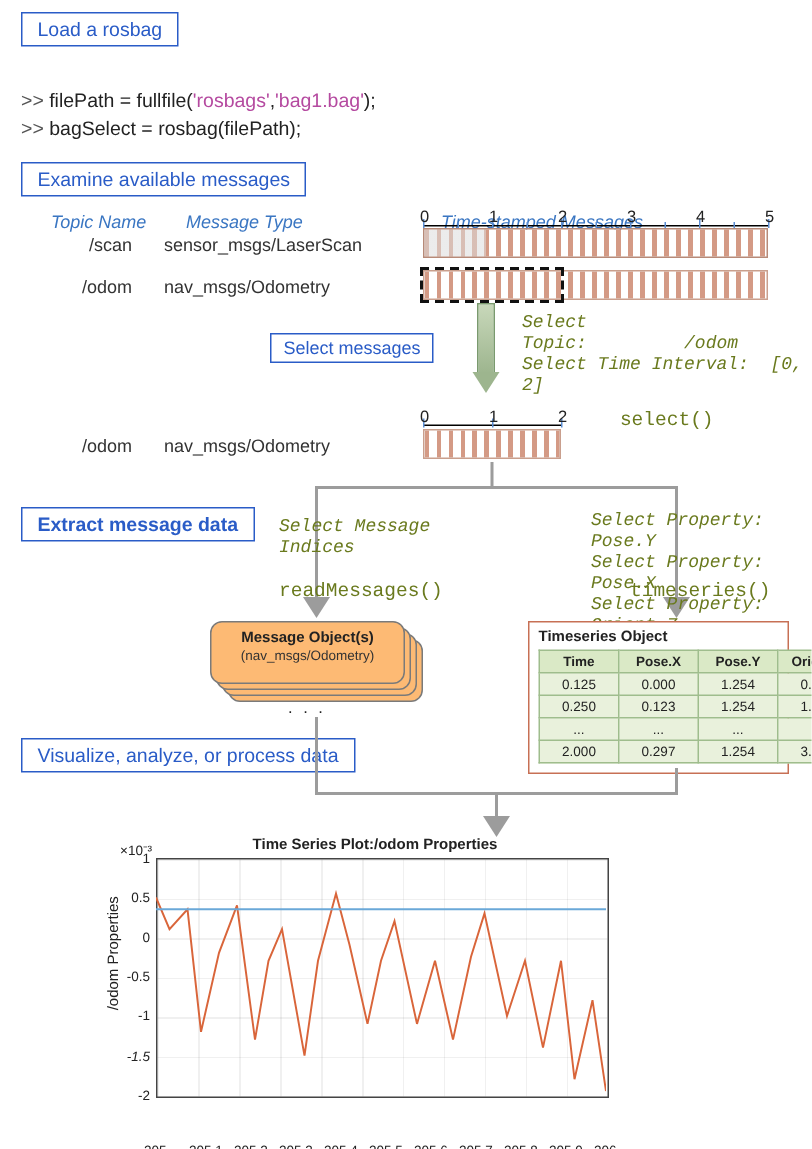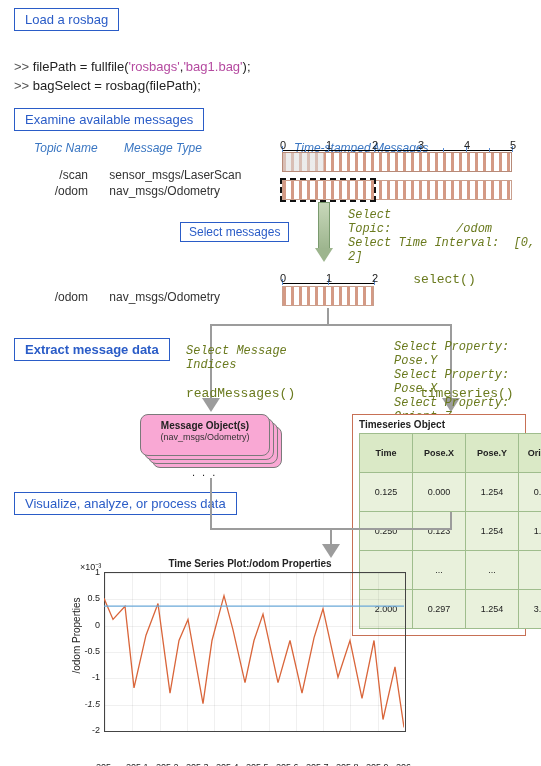--- a/index.html
+++ b/index.html
@@ -130,21 +130,21 @@
   
   .stack {
     position:absolute;
     width: 140px; height: 56px;
   }
   .stack .card {
     position:absolute;
     width: 128px; height: 40px;
     border: 1px solid #7a7a7a;
     border-radius: 8px;
-    background: #f9a8d4;
+    background: #fdba74;
   }
   .stack .card.n1 { left: 12px; top: 12px; }
   .stack .card.n2 { left: 8px;  top: 8px; }
   .stack .card.n3 { left: 4px;  top: 4px; }
   .stack .card.n4 { left: 0;    top: 0;   box-shadow: 0 0 0 0; }
   .stack .card .l1 { font-size: 10px; font-weight:700; text-align:center; margin-top:5px;}
   .stack .card .l2 { font-size: 9px; text-align:center; margin-top:1px; color:#333;}
   .stack .dots { position:absolute; left: 52px; top: 52px; font-size:11px; letter-spacing: 2px;}
 
   
@@ -156,21 +156,21 @@
     box-sizing: border-box;
   }
   .ts-title { font-size: 10px; font-weight: 700; margin-bottom: 3px; color:#222;}
   table.ts {
     border-collapse: collapse;
     font-size: 9px;
   }
   table.ts th, table.ts td {
     border: 1px solid #9fbd8d;
     background: #e9f1dc;
-    padding: 14px 5px;
+    padding: 2px 5px;
     text-align: center;
     min-width: 42px;
   }
   table.ts th { background: #dae9c6; font-weight: 700;}
 
   
   .plot {
     position: absolute;
     left: 80px; top: 570px;
     width: 340px; height: 188px;
@@ -256,21 +256,21 @@
       <div class="tlbl" style="left: 138px;">3</div>
       <div class="tick" style="left: 161px; height: 4px;"></div>
       <div class="tick" style="left: 184px;"></div>
       <div class="tlbl" style="left: 184px;">4</div>
       <div class="tick" style="left: 207px; height: 4px;"></div>
       <div class="tick" style="left: 230px;"></div>
       <div class="tlbl" style="left: 230px;">5</div>
     </div>
 
 
-<div class="topics-row" style="position:absolute; left:18px; top:168px;">
+<div class="topics-row" style="position:absolute; left:18px; top:156px;">
   <span class="topic-name">/scan</span>
   <span class="msg-type">sensor_msgs/LaserScan</span>
 </div>
 <div class="stripes scan" style="left:282px; top:152px; width:230px;"></div>
 
 
 <div class="topics-row" style="position:absolute; left:18px; top:184px;">
   <span class="topic-name">/odom</span>
   <span class="msg-type">nav_msgs/Odometry</span>
 </div>

